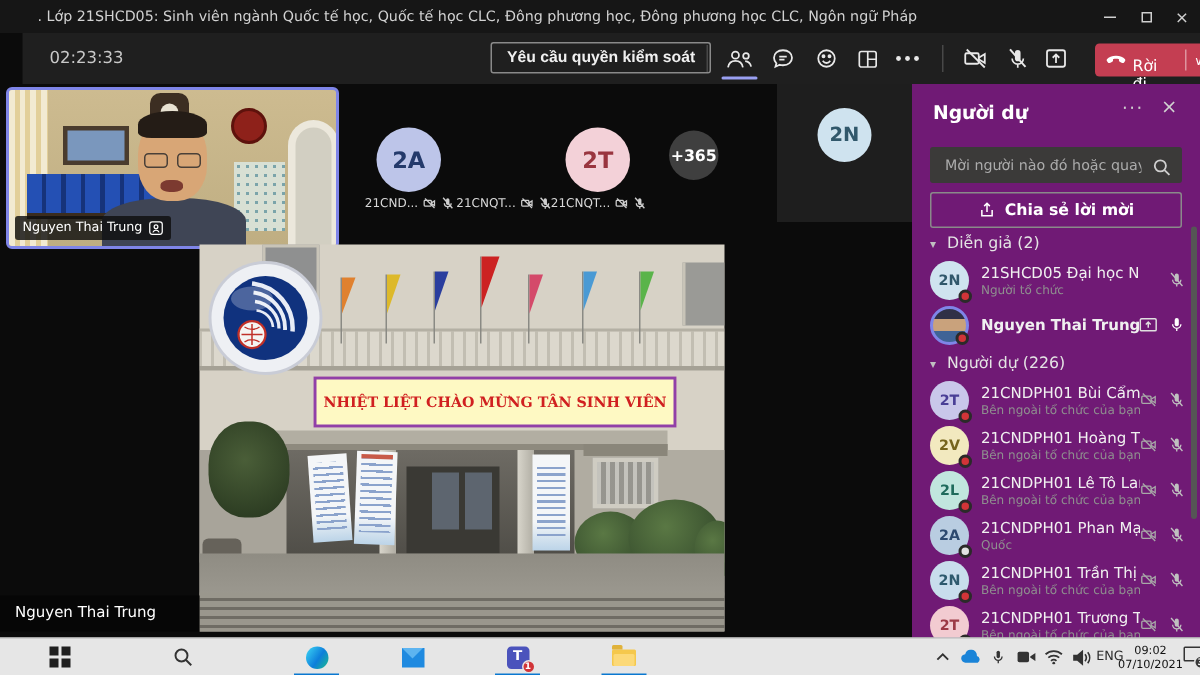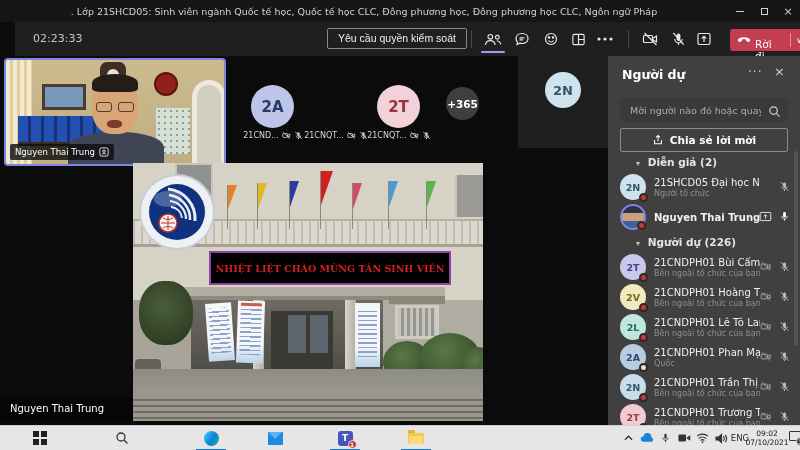--- a/index.html
+++ b/index.html
@@ -2,30 +2,30 @@
 <html><head>
 <meta charset="utf-8">
 <style>
   html,body{margin:0;padding:0;background:#222;}
   *{box-sizing:border-box;}
   .screen{position:relative;width:800px;height:450px;overflow:hidden;background:#0b0b0b;
     font-family:"DejaVu Sans","Liberation Sans",sans-serif;-webkit-font-smoothing:antialiased;}
 
   
   #titlebar{position:absolute;left:0;top:0;width:800px;height:22px;background:#161616;display:flex;align-items:center;}
-  #titletext{flex:1;text-align:center;font-size:9.5px;color:#d2d2d2;white-space:nowrap;overflow:hidden;}
+  #titletext{flex:1;text-align:left;font-size:9.5px;color:#d2d2d2;white-space:nowrap;overflow:hidden;padding-left:25px;}
   .winbtn{width:24px;height:22px;display:flex;align-items:center;justify-content:center;color:#cfcfcf;font-size:11px;}
   #minbtn i{display:block;width:8px;height:1px;background:#cfcfcf;}
   #maxbtn i{display:block;width:7px;height:7px;border:1px solid #cfcfcf;}
 
   
   #toolbar{position:absolute;left:15px;top:22px;width:800px;height:34px;background:#1f1f1f;}
   #timer{position:absolute;left:18px;top:10px;font-size:11px;color:#c8c8c8;}
   #reqbtn{position:absolute;left:312px;top:6px;height:21px;line-height:19px;padding:0 10px;border:1px solid #8a8a8a;
-    border-radius:2px;color:#f0f0f0;font-size:10.5px;background:#1f1f1f;}
+    border-radius:2px;color:#f0f0f0;font-size:10.5px;background:#1f1f1f;font-weight:bold;}
   .tdiv{position:absolute;top:8px;width:1px;height:18px;background:#484848;}
   .tico{position:absolute;top:8px;width:24px;height:18px;display:flex;align-items:center;justify-content:center;color:#e4e4e4;}
   .tico svg{display:block;}
   #peopleUnderline{position:absolute;left:466px;top:29px;width:24px;height:2px;background:#9aa0f2;border-radius:1px;}
   #leavebtn{position:absolute;left:715px;top:7px;width:77px;height:22px;background:#c43e52;border-radius:3px;
     display:flex;align-items:center;color:#fff;}
   #leavebtn .lbl{font-size:10.5px;font-weight:normal;margin-left:4px;margin-top:20px;}
   #leavebtn .sep{width:1px;height:14px;background:rgba(255,255,255,.45);margin-left:6px;}
   #leavebtn .chev{width:16px;text-align:center;font-size:8px;}
 
@@ -71,21 +71,21 @@
   #cornertile .st-circle{position:absolute;left:27px;top:16px;width:36px;height:36px;font-size:13px;}
 
   
   #photo{position:absolute;left:133px;top:107px;width:350px;height:258px;background:#d7d2c6;overflow:hidden;}
   .ph-win1{position:absolute;left:42px;top:0;width:38px;height:38px;background:#8f9090;border:2px solid #c8c4b8;}
   .ph-win2{position:absolute;left:322px;top:12px;width:28px;height:42px;background:#9a9a96;border-left:2px solid #c8c4b8;}
   .ph-rail{position:absolute;left:0;top:56px;width:350px;height:28px;border-top:2px solid #b4b0a4;border-bottom:3px solid #a5a195;
     background:repeating-linear-gradient(90deg,#c2beb2 0 2px,#dcd8cd 2px 8px);}
   .pole{position:absolute;width:1px;background:#8a8a84;}
   .pennant{position:absolute;width:0;height:0;}
-  #banner{position:absolute;left:76px;top:88px;width:242px;height:34px;background:#000000;border:2px solid #9140a8;
+  #banner{position:absolute;left:76px;top:88px;width:242px;height:34px;background:#fef9c3;border:2px solid #9140a8;
     display:flex;flex-direction:row;align-items:center;justify-content:center;}
   #banner div{color:#d02020;font-family:"DejaVu Serif","Liberation Serif",serif;font-weight:bold;
     font-size:9.5px;line-height:13px;white-space:nowrap;}
   .ph-canopy{position:absolute;left:36px;top:124px;width:276px;height:13px;background:#b2aea2;border-bottom:4px solid #8e8a7e;}
   .ph-wl{position:absolute;left:0;top:137px;width:62px;height:75px;background:#a8a49a;}
   .ph-wr{position:absolute;left:246px;top:137px;width:104px;height:75px;background:#b0aca1;}
   .ph-ent{position:absolute;left:58px;top:137px;width:192px;height:75px;background:linear-gradient(#6e6b64,#4e4c46);}
   .ph-col{position:absolute;top:137px;width:11px;height:72px;background:linear-gradient(90deg,#d8d5cb,#b0ada3);}
   .ph-door{position:absolute;left:138px;top:148px;width:62px;height:58px;background:#3a3934;}
   .ph-poster{position:absolute;width:18px;height:38px;background:#7a8aa0;opacity:.55;top:152px;}
@@ -100,32 +100,32 @@
   .ph-tree{position:absolute;left:6px;top:118px;width:54px;height:64px;border-radius:45%;
     background:radial-gradient(circle at 45% 40%,#4a5e38,#2c3c22 80%);}
   .ph-pot{position:absolute;left:2px;top:196px;width:26px;height:22px;background:#66625a;border-radius:4px 4px 9px 9px;}
   .ph-pave{position:absolute;left:0;top:206px;width:350px;height:28px;background:linear-gradient(#8f8c83,#9b988f);}
   .ph-steps{position:absolute;left:0;top:232px;width:350px;height:26px;
     background:repeating-linear-gradient(180deg,#9a978d 0 4px,#6f6c64 4px 6px);}
   #presenterlabel{position:absolute;left:0;top:341px;width:133px;height:24px;background:#060606;color:#fff;
     font-size:10px;line-height:24px;padding-left:10px;}
 
   
-  #sidebar{position:absolute;left:608px;top:56px;width:192px;height:369px;background:#404040;overflow:hidden;}
+  #sidebar{position:absolute;left:608px;top:56px;width:192px;height:369px;background:#701a75;overflow:hidden;}
   #sbtitle{position:absolute;left:14px;top:11px;font-size:12.5px;font-weight:bold;color:#fff;}
   #sbdots{position:absolute;left:140px;top:9px;color:#d0d0d0;font-size:12px;letter-spacing:1px;}
   #sbclose{position:absolute;left:166px;top:8px;color:#d0d0d0;font-size:13px;}
   #sbsearch{position:absolute;left:12px;top:42px;width:168px;height:24px;background:#3b3a39;border-radius:2px;}
   #sbsearch input{position:absolute;left:8px;top:0;width:135px;height:24px;background:transparent;border:0;outline:0;
     color:#cfcfcf;font-size:9.5px;font-family:inherit;}
   #sbsearch input::placeholder{color:#ababab;}
   #sbsearch .mag{position:absolute;right:7px;top:5px;}
   #sharebtn{position:absolute;left:12px;top:72px;width:168px;height:24px;border:1px solid #8a8a8a;border-radius:2px;
     display:flex;align-items:center;justify-content:center;gap:6px;color:#fff;font-size:10.5px;font-weight:bold;}
-  .secrow{position:absolute;left:28px;color:#e4e4e4;font-size:10.5px;font-weight:700;text-align:right;}
+  .secrow{position:absolute;left:12px;color:#e4e4e4;font-size:10.5px;font-weight:400;text-align:right;}
   .secrow .chev{font-size:8px;margin-right:4px;color:#c0c0c0;}
   #muteall{position:absolute;left:107px;top:96px;width:78px;height:19px;border:1px solid #8a8a8a;border-radius:2px;
     color:#fff;font-size:8.5px;display:flex;align-items:center;justify-content:center;background:#333231;}
   .p-row{position:relative;height:30px;display:flex;align-items:center;padding-left:12px;}
   .p-avatar{position:relative;width:26px;height:26px;border-radius:50%;display:flex;align-items:center;justify-content:center;
     font-size:9.5px;font-weight:600;flex-shrink:0;}
   .dot{position:absolute;right:-2px;bottom:-2px;width:9px;height:9px;border-radius:50%;border:2px solid #2b2a29;}
   .dot[data-status="busy"]{background:#d13438;}
   .dot[data-status="available"]{background:#6bb700;}
   .dot[data-status="offline"]{background:#e2e2e2;}

